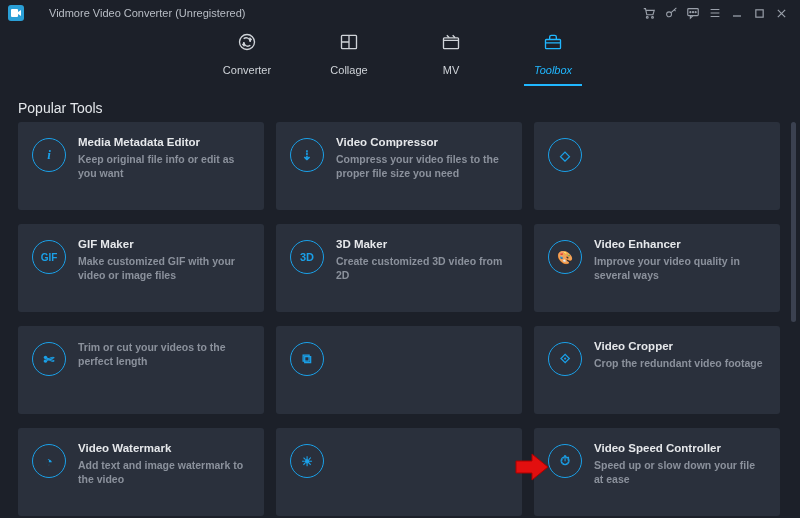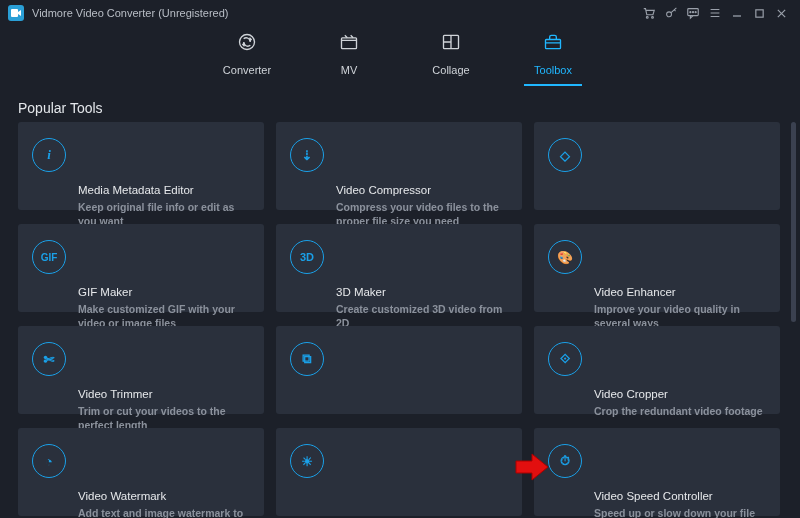--- a/index.html
+++ b/index.html
@@ -19,21 +19,21 @@
     padding: 0 8px;
     background: #1c2029;
   }
   .app-icon {
     width: 16px; height: 16px;
     background: #2a9fd6;
     border-radius: 3px;
     display: flex; align-items: center; justify-content: center;
     margin-right: 8px;
   }
-  .app-title { font-size: 11px; color: #b9bec6; }
+  .app-title { font-size: 11px; color: #b9bec6; margin-left: 17px; }
   .titlebar-spacer { flex: 1; }
   .titlebar-btn {
     width: 22px; height: 22px;
     display: flex; align-items: center; justify-content: center;
     color: #9aa0aa;
     cursor: pointer;
     font-size: 13px;
   }
   .nav {
     display: flex;
@@ -43,21 +43,21 @@
   }
   .nav-item {
     display: flex; flex-direction: column; align-items: center;
     gap: 12px;
     cursor: pointer;
     color: #cfd3d8;
     padding-bottom: 8px;
     border-bottom: 2px solid transparent;
     min-width: 58px;
   }
-  .nav-item.active { color: #20b7ff; border-bottom-color: #20b7ff; }
+  .nav-item.active { color: #20b7ff; border-bottom-color: #20b7ff; font-style: italic; }
   .nav-icon { width: 22px; height: 20px; display:flex; align-items:center; justify-content:center; }
   .nav-label { font-size: 11px; }
   .section-title {
     font-size: 14px;
     font-weight: 400;
     color: #e3e6ea;
     padding: 14px 0 6px 18px;
   }
   .grid-wrap {
     position: relative;
@@ -85,21 +85,21 @@
     border: 1.5px solid #1aa0e8;
     border-radius: 50%;
     flex-shrink: 0;
     display: flex; align-items: center; justify-content: center;
     color: #1aa0e8;
     font-size: 13px;
     font-weight: 600;
     margin-top: 2px;
   }
   .card-body { flex: 1; min-width: 0; }
-  .card-title { font-size: 11.5px; font-weight: 400; color: #e6e8eb; margin-bottom: 4px; margin-top: 48px; }
+  .card-title { font-size: 11.5px; font-weight: 700; color: #e6e8eb; margin-bottom: 4px; }
   .card-desc { font-size: 10.5px; color: #8b919c; line-height: 1.35; font-weight: bold; }
   .scrollbar {
     position: absolute;
     right: 4px; top: 0;
     width: 5px; height: 200px;
     background: #3b4150;
     border-radius: 3px;
   }
   .arrow {
     position: absolute;
@@ -171,34 +171,34 @@
           <circle cx="12" cy="12" r="9"></circle>
           <path d="M8 8 A5 5 0 0 1 16 12 M16 16 A5 5 0 0 1 8 12"></path>
           <path d="M15 7 L17 9 L15 11 M9 17 L7 15 L9 13" fill="#cfd3d8"></path>
         </svg>
       </div>
     <span class="nav-label">Converter</span>
   </div>
   <div class="nav-item">
     <div class="nav-icon">
         <svg width="20" height="20" viewBox="0 0 24 24" fill="none" stroke="#cfd3d8" stroke-width="1.6">
+          <rect x="3" y="4" width="18" height="16" rx="1"></rect>
+          <path d="M12 4v16M3 12h9"></path>
+        </svg>
+      </div>
+    <span class="nav-label">Collage</span>
+  </div>
+  <div class="nav-item">
+    <div class="nav-icon">
+        <svg width="20" height="20" viewBox="0 0 24 24" fill="none" stroke="#cfd3d8" stroke-width="1.6">
           <rect x="3" y="7" width="18" height="13" rx="1"></rect>
           <path d="M3 10h18M7 4l3 3M14 4l3 3"></path>
         </svg>
       </div>
     <span class="nav-label">MV</span>
-  </div>
-  <div class="nav-item">
-    <div class="nav-icon">
-        <svg width="20" height="20" viewBox="0 0 24 24" fill="none" stroke="#cfd3d8" stroke-width="1.6">
-          <rect x="3" y="4" width="18" height="16" rx="1"></rect>
-          <path d="M12 4v16M3 12h9"></path>
-        </svg>
-      </div>
-    <span class="nav-label">Collage</span>
   </div>
   <div class="nav-item active">
     <div class="nav-icon">
         <svg width="20" height="20" viewBox="0 0 24 24" fill="none" stroke="#20b7ff" stroke-width="1.6">
           <rect x="3" y="9" width="18" height="11" rx="1"></rect>
           <path d="M3 13h18M8 9V6a2 2 0 0 1 2-2h4a2 2 0 0 1 2 2v3"></path>
         </svg>
       </div>
     <span class="nav-label">Toolbox</span>
   </div>
@@ -259,21 +259,20 @@
           <div class="card-title">Video Enhancer</div>
           <div class="card-desc">Improve your video quality in several ways</div>
         </div>
     </div>
 
     <div class="card">
       <div class="card-icon">
           <span>✄</span>
         </div>
       <div class="card-body">
-          <div class="card-title">Video Trimmer</div>
           <div class="card-desc">Trim or cut your videos to the perfect length</div>
         </div>
     </div>
     <div class="card">
       <div class="card-icon">
           <span>⧉</span>
         </div>
     </div>
     <div class="card">
       <div class="card-icon">

